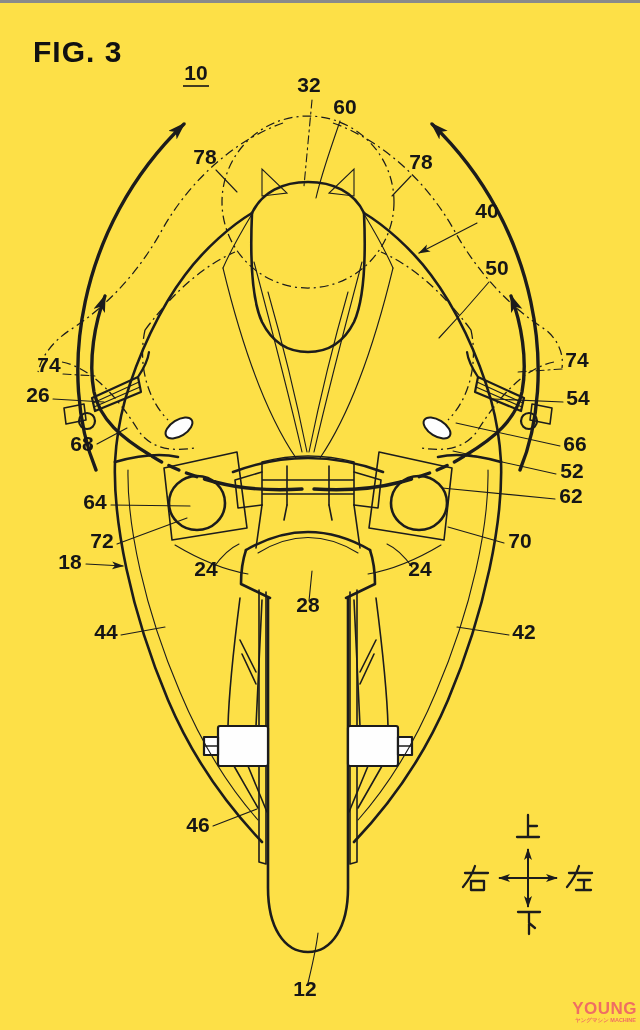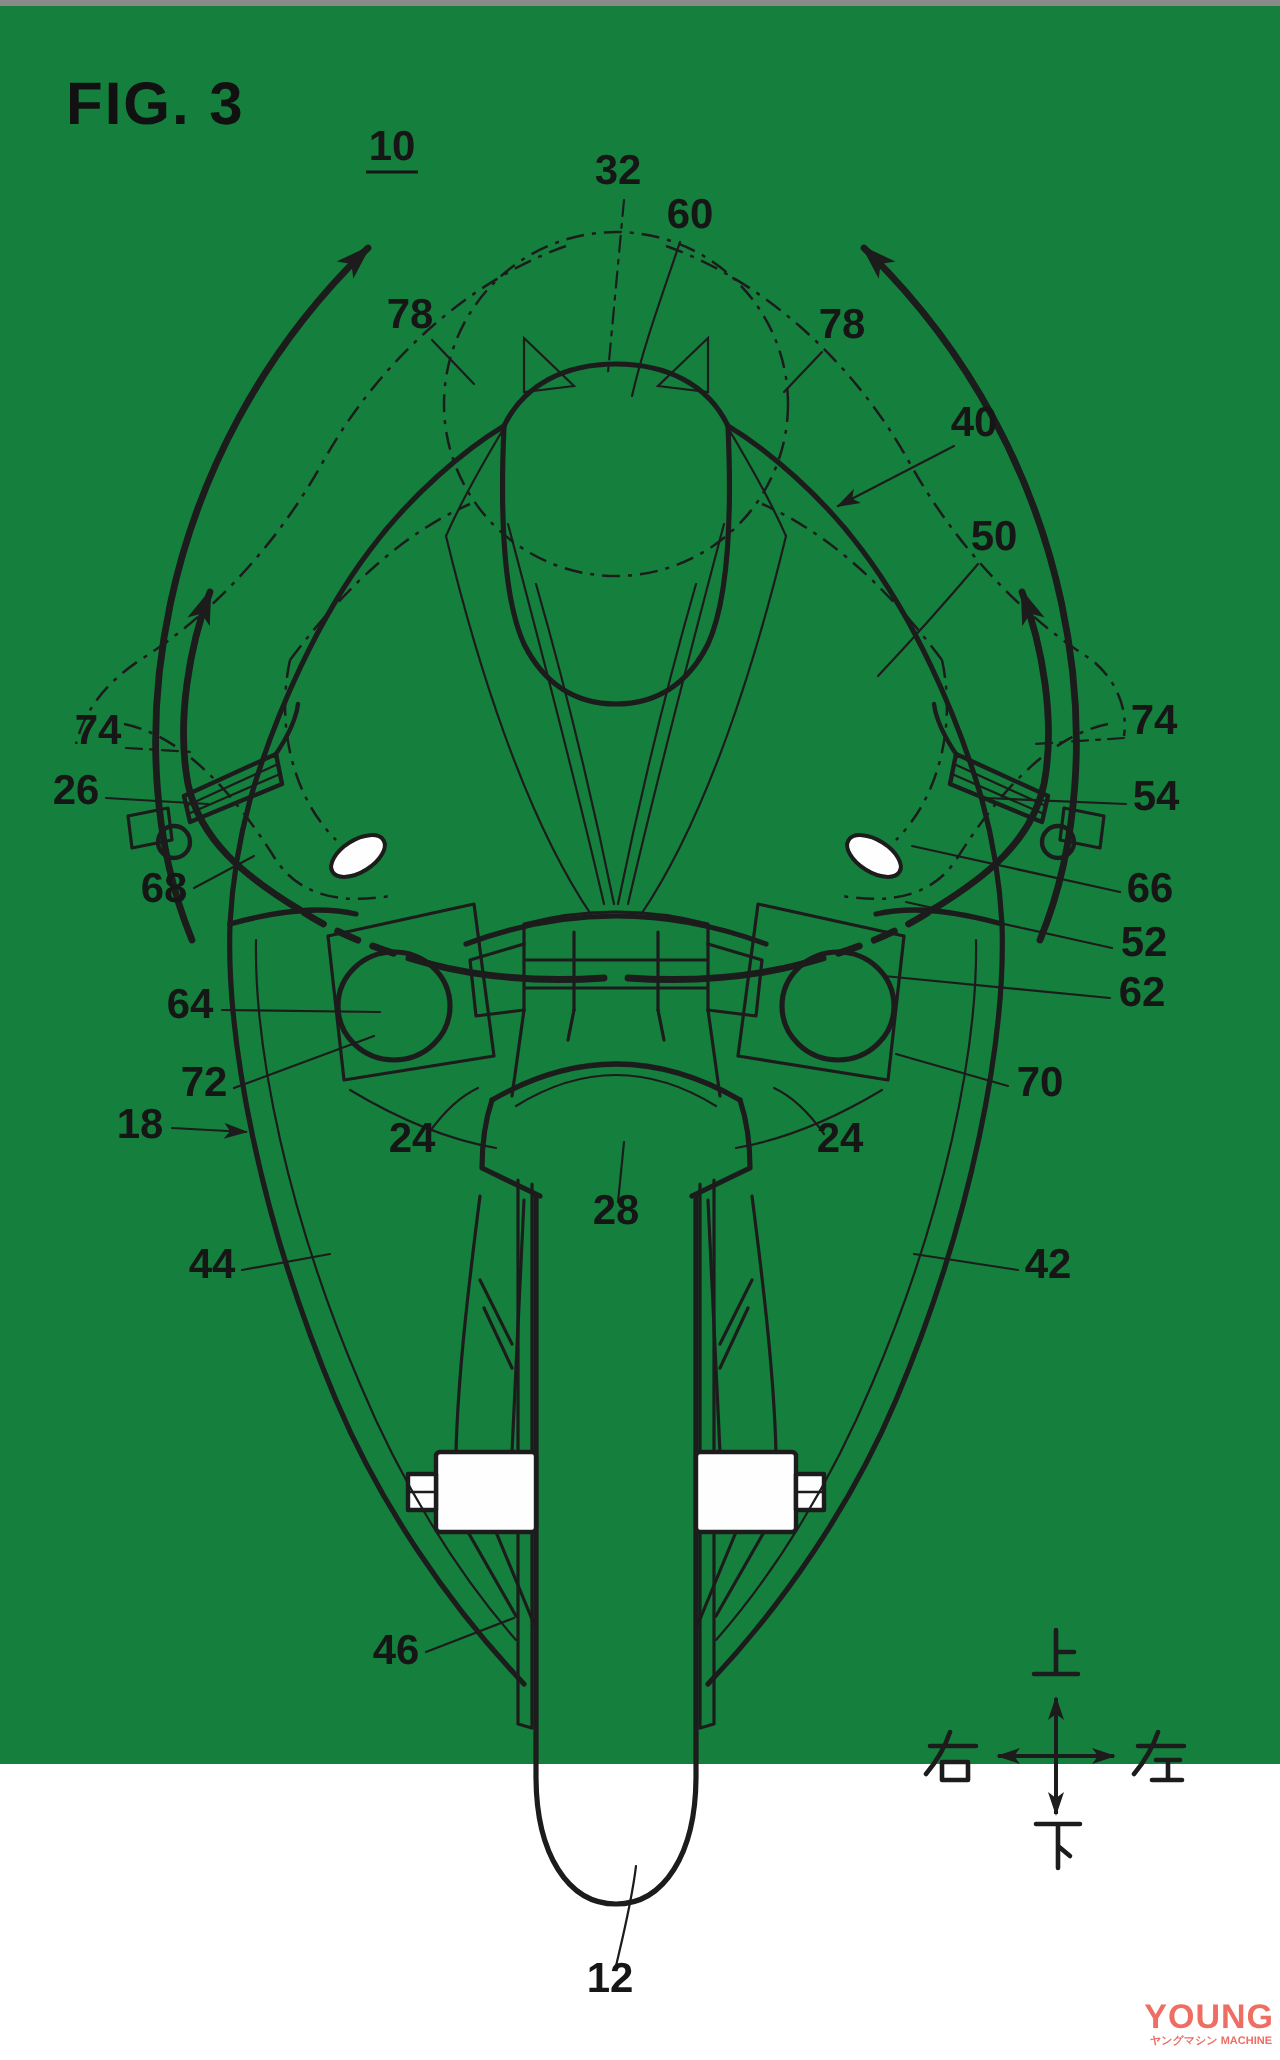--- a/index.html
+++ b/index.html
@@ -1,17 +1,17 @@
 <!DOCTYPE html>
 <html><head>
 <meta charset="utf-8">
 <style>
   html,body{margin:0;padding:0;background:#ffffff;}
   body{width:640px;height:1030px;overflow:hidden;font-family:"Liberation Sans",sans-serif;}
-  #stage{position:relative;width:640px;height:882px;background:#15803d;}
+  #stage{position:relative;width:640px;height:1030px;background:#fde047;}
   svg{display:block;}
   .lbl{font-family:"Liberation Sans","DejaVu Sans",sans-serif;font-weight:700;font-size:21px;fill:#161616;}
   .figtitle{font-family:"Liberation Sans","DejaVu Sans",sans-serif;font-weight:700;font-size:30px;letter-spacing:1px;fill:#111;}
   .wmbig{font-family:"Liberation Sans",sans-serif;font-weight:700;font-size:17px;letter-spacing:.5px;}
   .wmsmall{font-family:"Liberation Sans","DejaVu Sans",sans-serif;font-weight:700;font-size:5.5px;}
 </style>
 </head>
 <body>
 
 <div id="stage">

